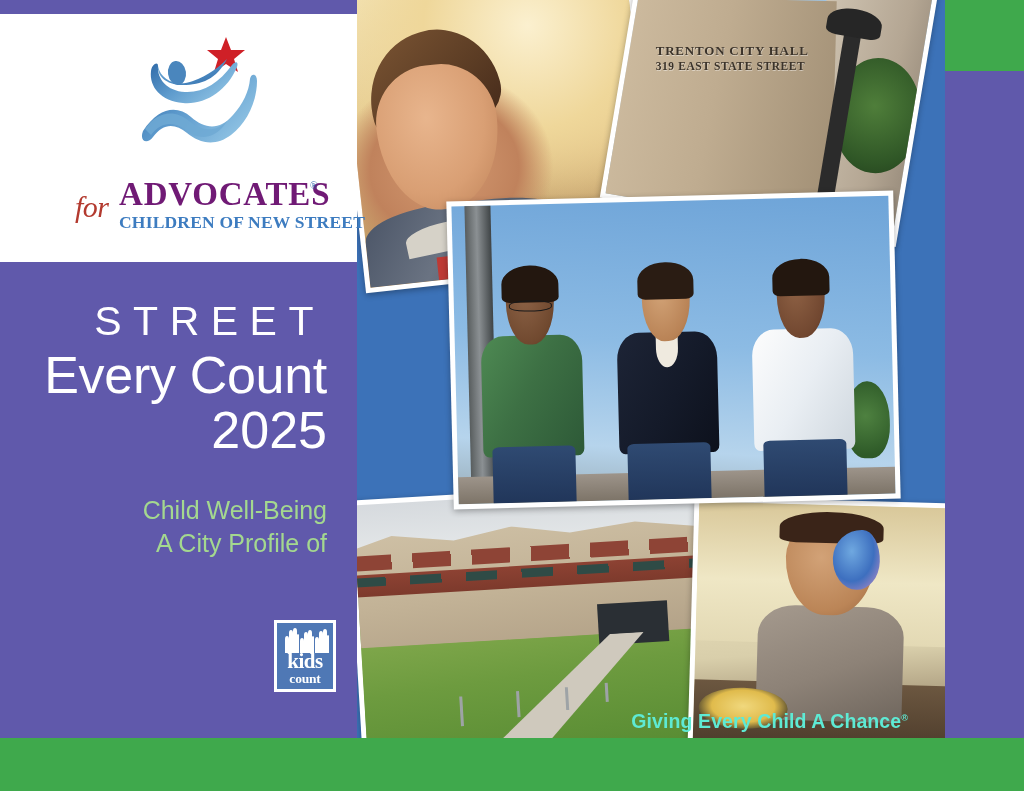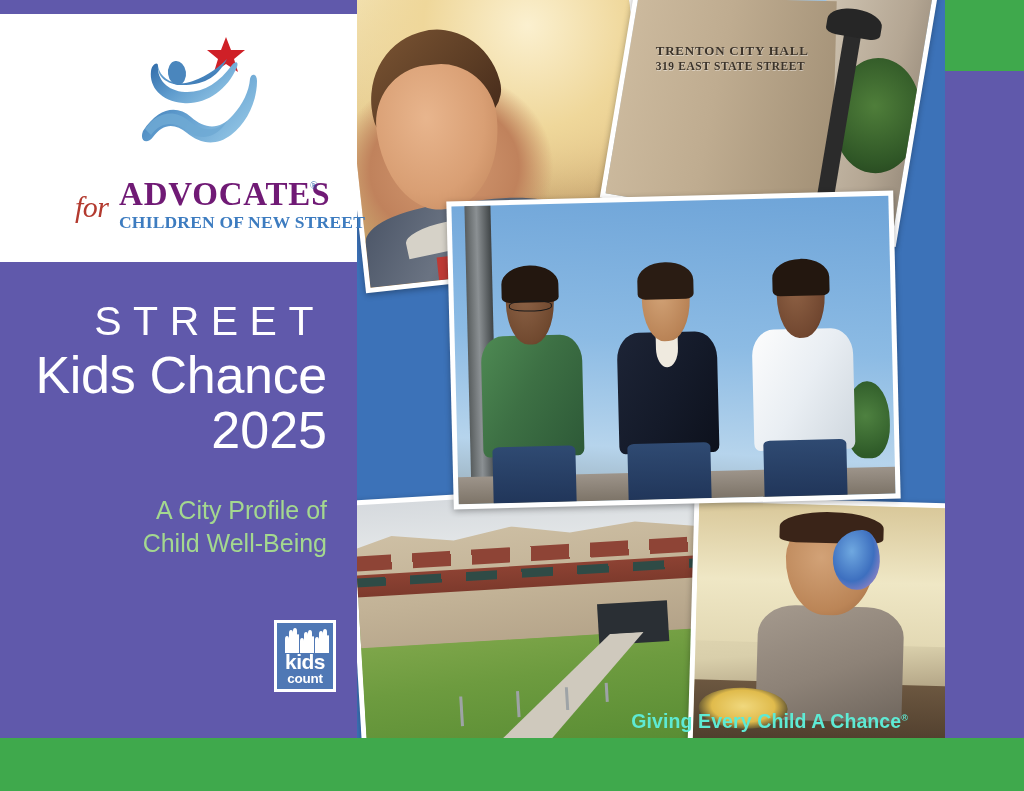--- a/index.html
+++ b/index.html
@@ -149,20 +149,21 @@
   }
 
   
   .kc-logo {
     position: absolute;
     left: 274px; top: 620px;
     width: 62px; height: 72px;
     background: #4f78b5;
     border: 3px solid #ffffff;
     box-sizing: border-box;
+    font-family: Liberation Serif, serif;
   }
   .kc-hands {
     position: absolute;
     left: 5px; top: 4px;
     width: 48px; height: 26px;
   }
   .kc-kids {
     position: absolute;
     left: 0; right: 0; top: 28px;
     text-align: center;
@@ -679,25 +680,25 @@
         <span class="lw-for">for</span>
         <span class="lw-adv">ADVOCATES</span>
         <span class="lw-reg">®</span>
         <span class="lw-sub">CHILDREN OF NEW STREET</span>
       </div>
     </div>
   </div>
 
   <div class="title-block">
     <div class="t-trenton">STREET</div>
-    <div class="t-kids">Kids Chance</div>
+    <div class="t-kids">Every Count</div>
     <div class="t-year">2025</div>
     <div class="t-sub">
+      <div>Child Well-Being</div>
       <div>A City Profile of</div>
-      <div>Child Well-Being</div>
     </div>
   </div>
 
   <div class="kc-logo">
     <svg class="kc-hands" viewBox="0 0 48 26">
       <g fill="#ffffff">
         <path d="M3,26 L3,12 Q3,9 5,9 Q7,9 7,12 L7,6 Q7,3 9,3 Q11,3 11,6 L11,4 Q11,1 13,1 Q15,1 15,4 L15,8 Q16,6 17,8 L17,26 Z"></path>
         <path d="M18,26 L18,14 Q18,11 20,11 Q22,11 22,14 L22,8 Q22,5 24,5 Q26,5 26,8 L26,6 Q26,3 28,3 Q30,3 30,6 L30,10 Q31,8 32,10 L32,26 Z"></path>
         <path d="M33,26 L33,13 Q33,10 35,10 Q37,10 37,13 L37,7 Q37,4 39,4 Q41,4 41,7 L41,5 Q41,2 43,2 Q45,2 45,5 L45,9 Q46,7 47,9 L47,26 Z"></path>
       </g>

